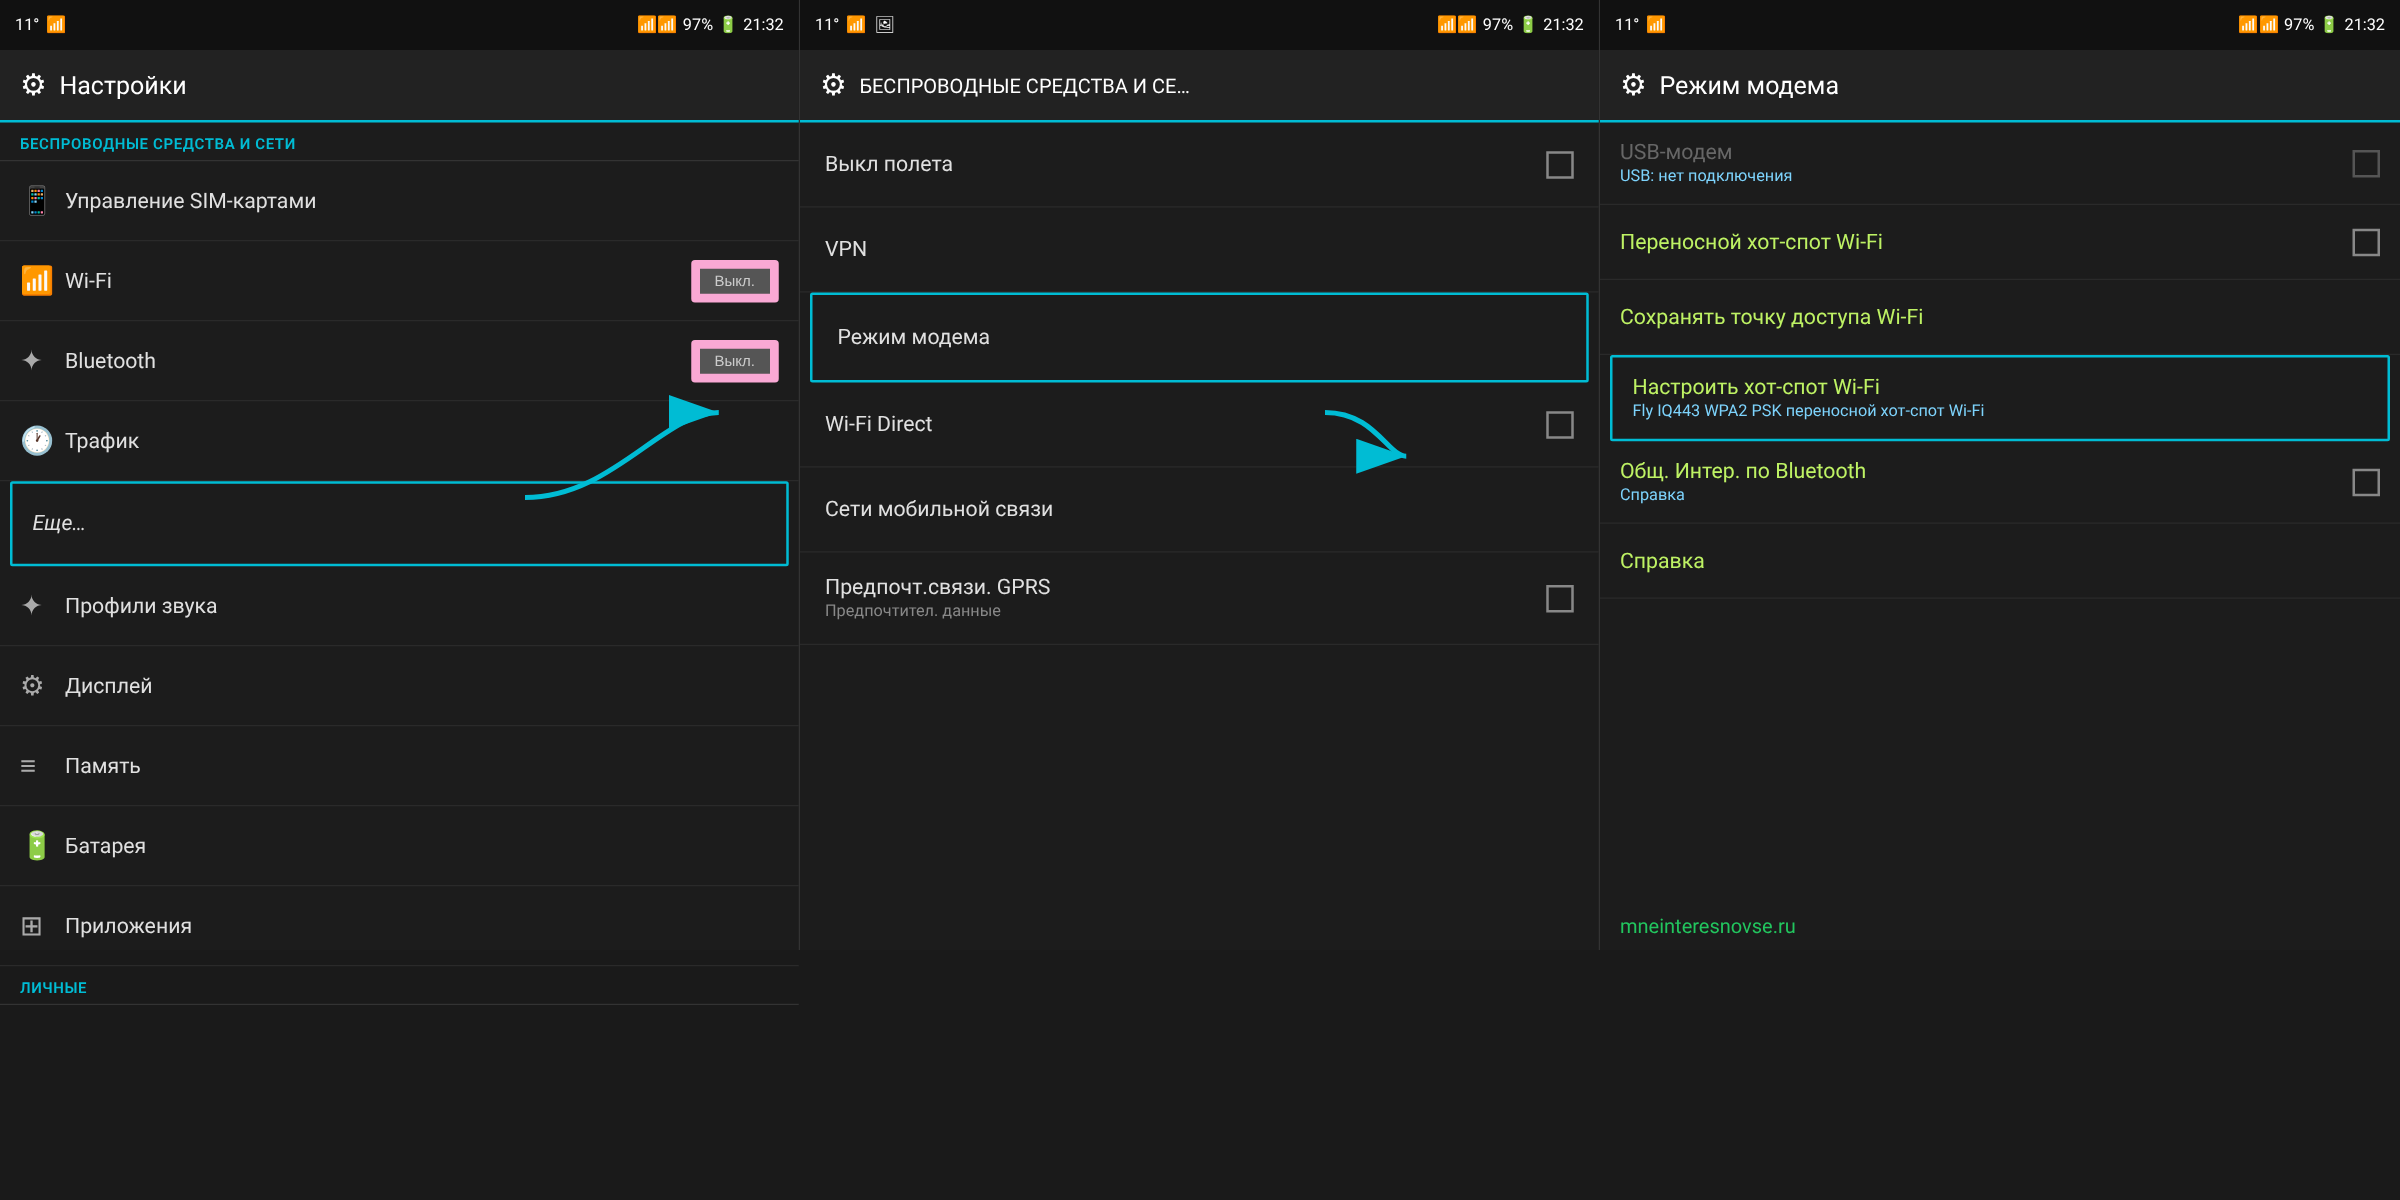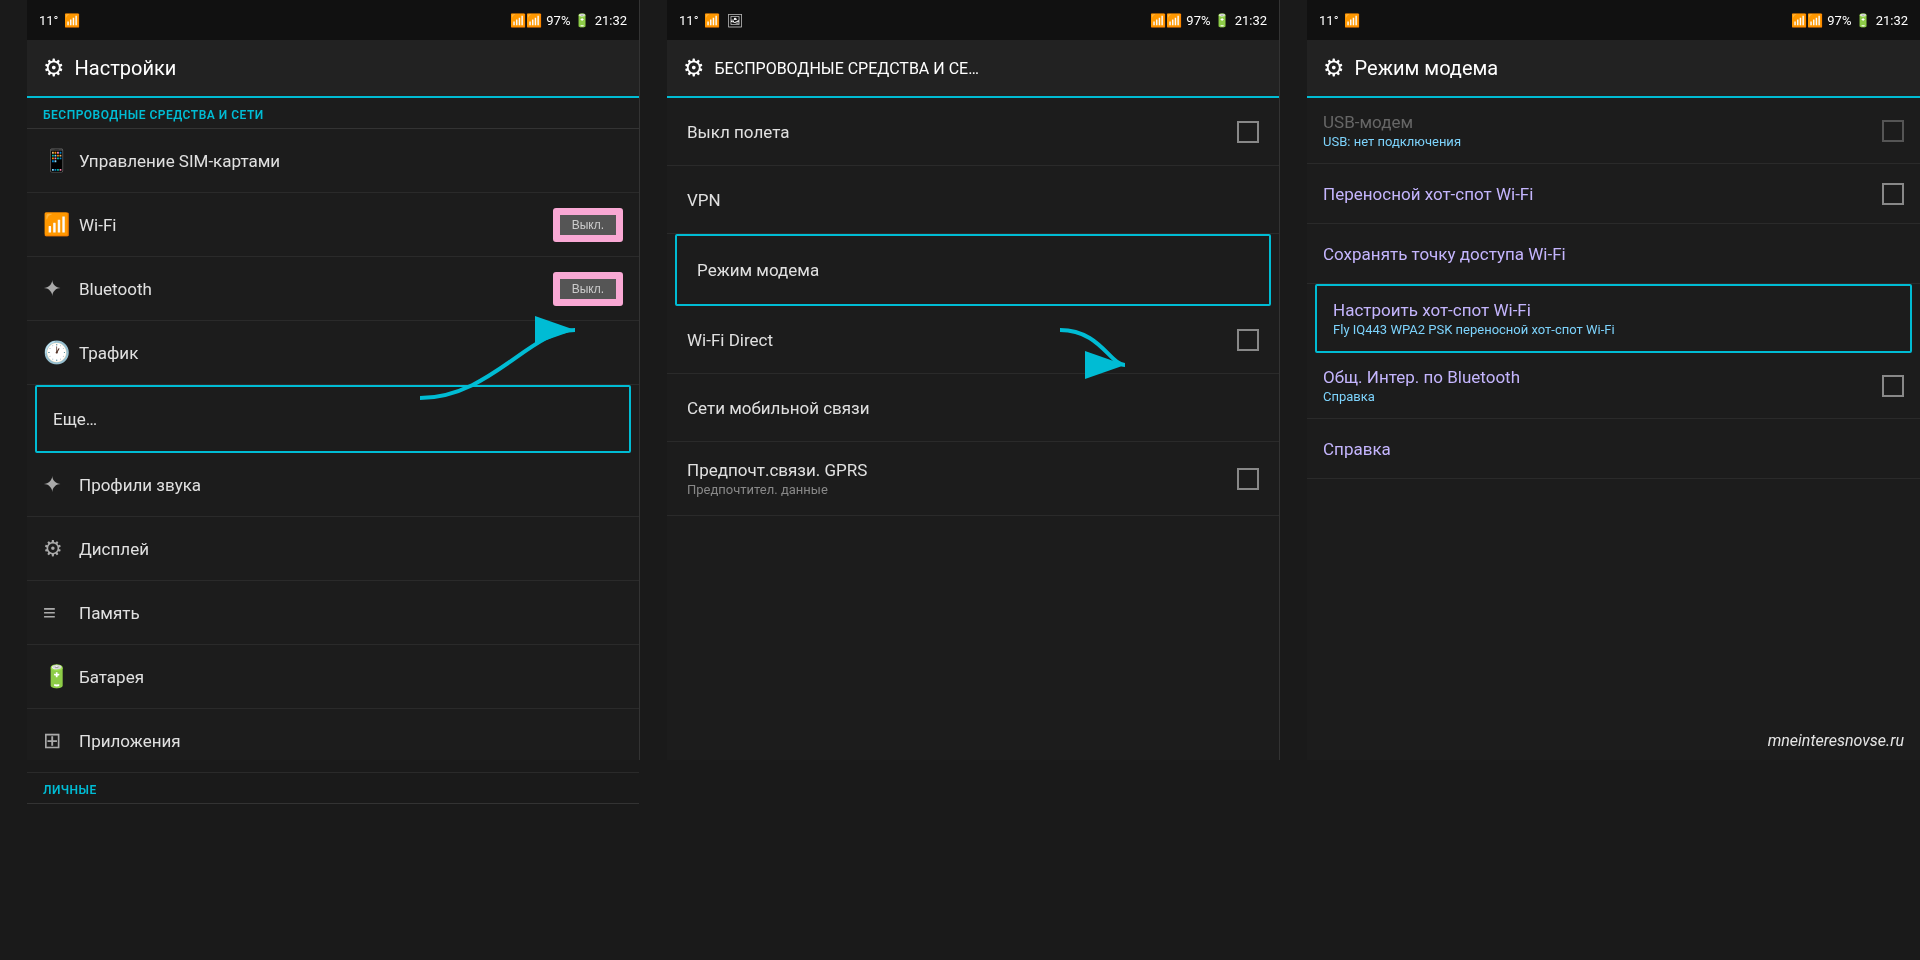--- a/index.html
+++ b/index.html
@@ -14,21 +14,20 @@
 
     
     .phone-panel {
       width: 640px;
       height: 760px;
       background: #1c1c1c;
       display: flex;
       flex-direction: column;
       border-right: 1px solid #333;
       position: relative;
-      margin-left: 27px;
     }
 
     
     .status-bar {
       height: 40px;
       background: #111;
       display: flex;
       align-items: center;
       justify-content: space-between;
       padding: 0 12px;
@@ -159,32 +158,30 @@
     
     .panel3-item {
       display: flex;
       align-items: center;
       justify-content: space-between;
       padding: 14px 16px;
       border-bottom: 1px solid #2a2a2a;
       cursor: pointer;
       min-height: 60px;
     }
-    .panel3-item-label { color: #c4b5fd; font-size: 17px; }
+    .panel3-item-label { color: #bef264; font-size: 17px; }
     .panel3-item-sub { color: #7dd3fc; font-size: 13px; margin-top: 2px; }
 
     
     .disabled-label { color: #666 !important; }
 
     
     .watermark {
-      color: #e5e5e5;
-      font-style: italic;
+      color: #22c55e;
       font-size: 16px;
-      text-align: right;
       padding: 10px 16px;
       margin-top: auto;
     }
 
     
     .arrow-overlay {
       position: absolute;
       top: 0;
       left: 0;
       width: 1920px;
@@ -242,21 +239,21 @@
   </div>
 
   <div class="settings-item">
     <div class="settings-item-icon">🕐</div>
     <div class="settings-item-content">
       <span class="settings-item-label">Трафик</span>
     </div>
   </div>
 
   <div class="highlight-box">
-    <div class="settings-item" style="padding-left:16px;">
+    <div class="settings-item" style="padding-left:16px;font-style:italic;">
       <div class="settings-item-content">
         <span class="settings-item-label">Еще…</span>
       </div>
     </div>
   </div>
 
 
   <div class="settings-item">
     <div class="settings-item-icon">✦</div>
     <span class="settings-item-label">Профили звука</span>

